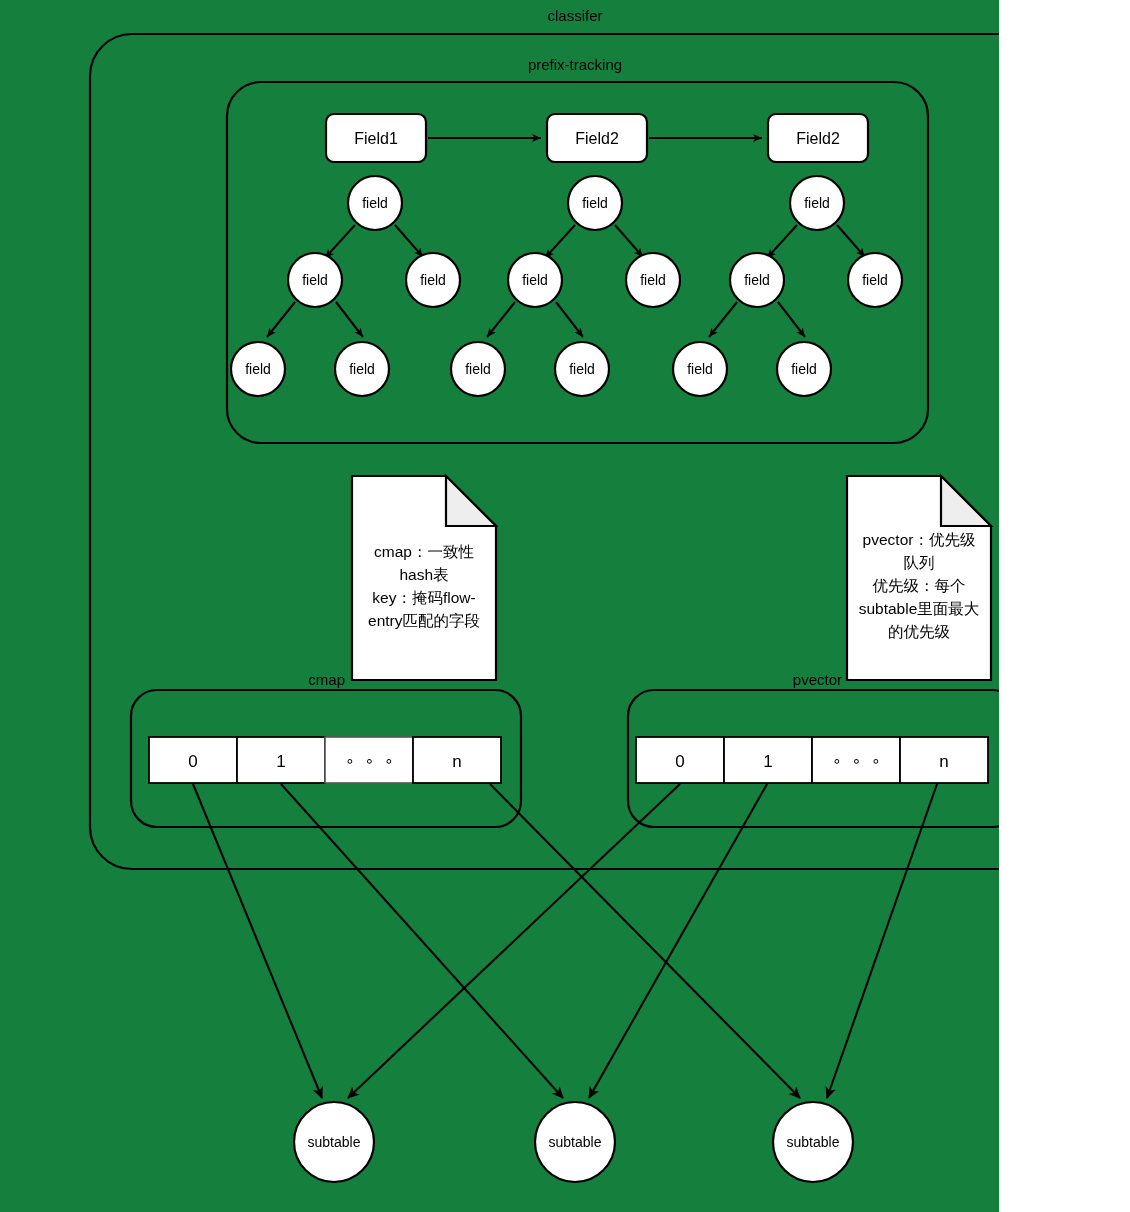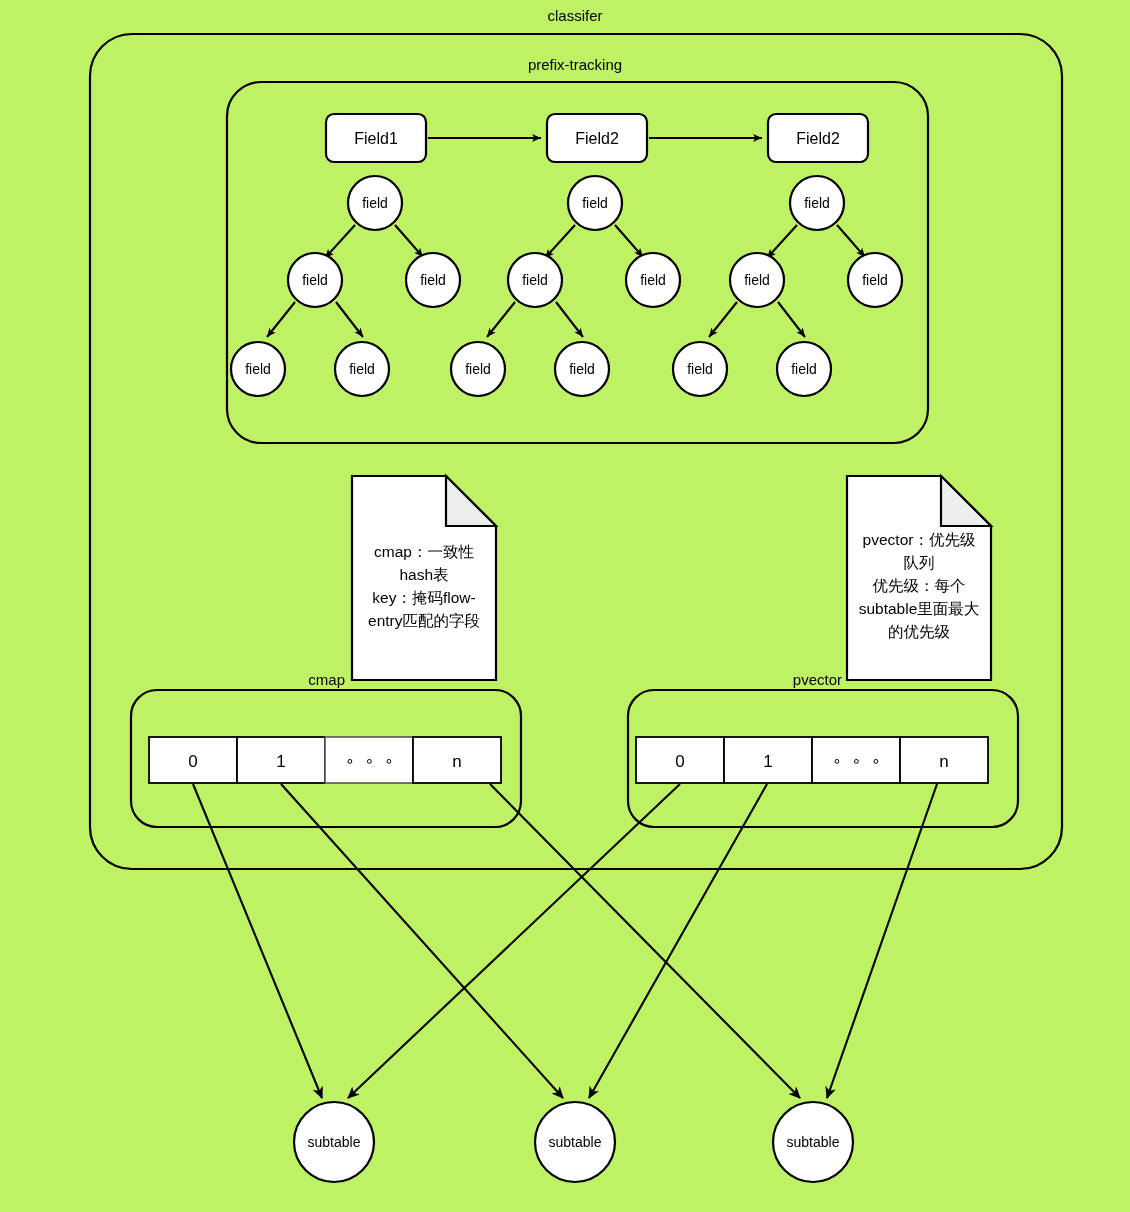--- a/index.html
+++ b/index.html
@@ -6,23 +6,23 @@
   html, body {
     margin: 0;
     padding: 0;
     background: #ffffff;
   }
   body {
     font-family: "Liberation Sans", "DejaVu Sans", sans-serif;
   }
   #stage {
     position: relative;
-    width: 1130px;
+    width: 999px;
     height: 1212px;
-    background: #bef264;
+    background: #15803d;
     overflow: hidden;
   }
   #canvas {
     position: absolute;
     left: 0;
     top: 0;
     width: 1130px;
     height: 1212px;
   }
   .dg-text {

